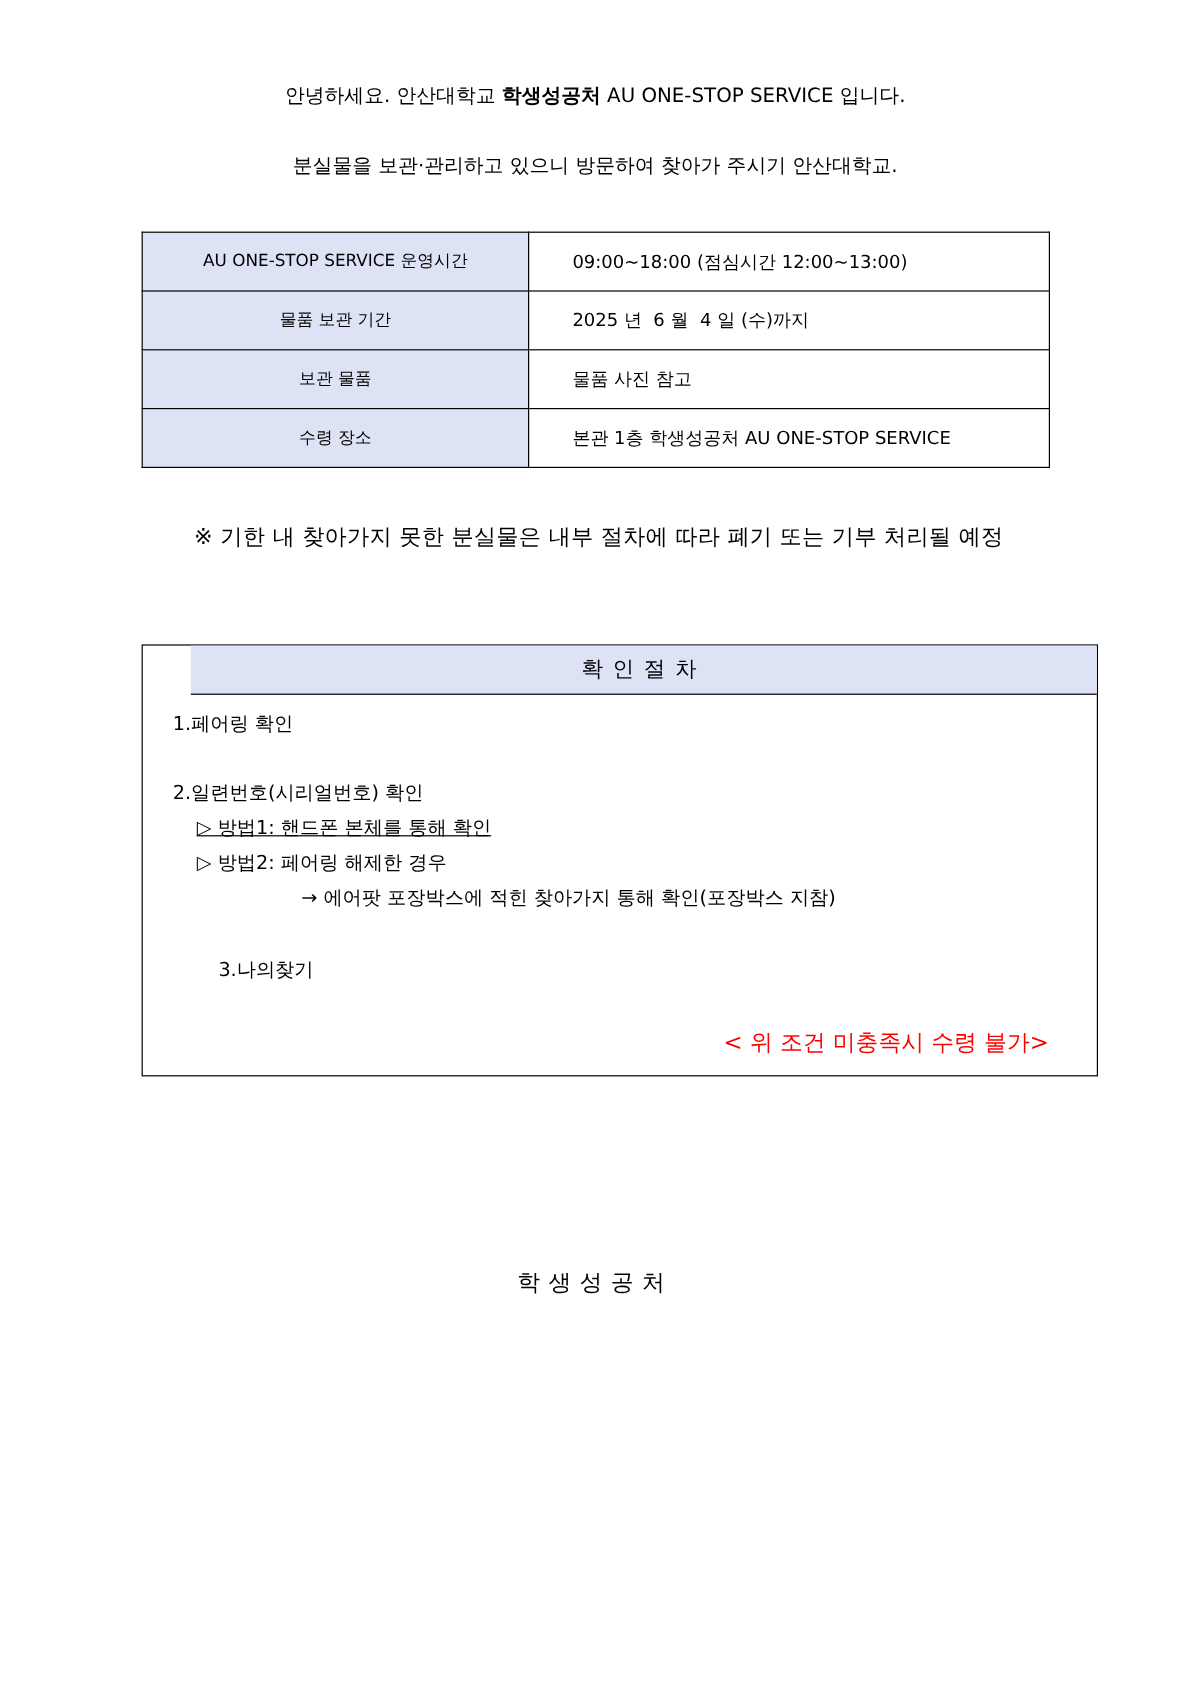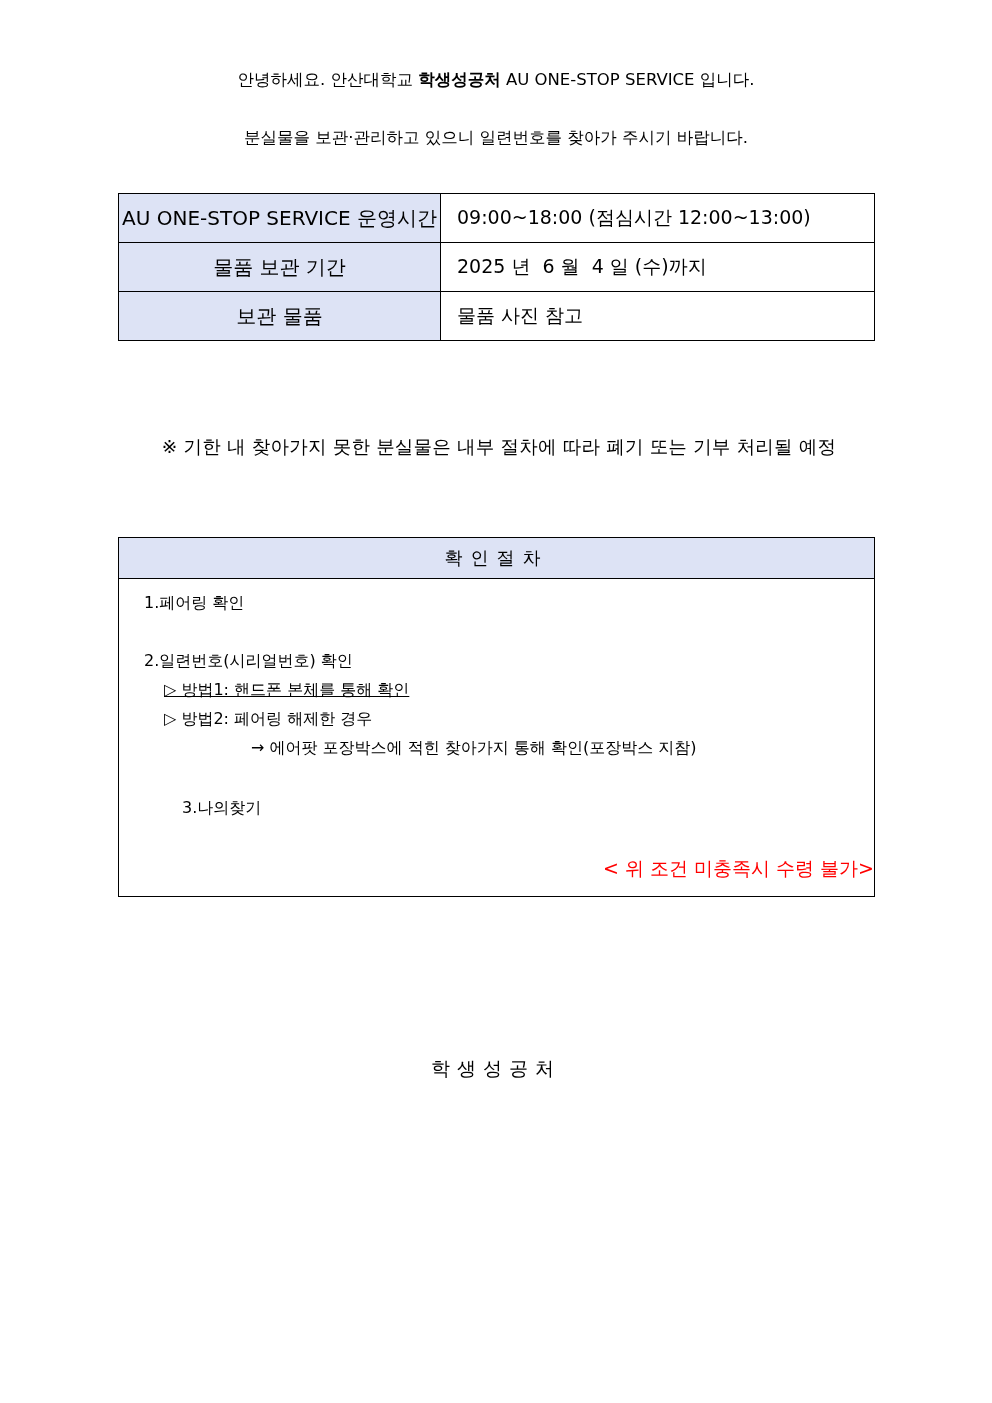--- a/index.html
+++ b/index.html
@@ -39,25 +39,25 @@
       border: 1.3px solid #000000;
       height: 48px;
       padding: 0;
       font-size: 16px;
       white-space: nowrap;
     }
     .info-table td.label {
       width: 321px;
       background: #dde3f5;
       text-align: center;
-      font-size: 20px;
+      font-size: 14px;
     }
     .info-table td.value {
-      padding-left: 16px;
-      font-size: 19px;
+      padding-left: 36px;
+      font-size: 15px;
     }
 
     .notice {
       position: absolute;
       left: 0;
       width: 998px;
       top: 434px;
       text-align: center;
       font-size: 18.5px;
       white-space: nowrap;
@@ -65,20 +65,21 @@
     }
 
     
     .proc-box {
       position: absolute;
       left: 118px;
       top: 537px;
       width: 755px;
       height: 358px;
       border: 1.3px solid #000000;
+      padding-left: 40px;
     }
     .proc-header {
       height: 40px;
       background: #dde3f5;
       border-bottom: 1.3px solid #000000;
       text-align: center;
       line-height: 40px;
       font-size: 18px;
       letter-spacing: 8px;
     }
@@ -115,35 +116,39 @@
       white-space: nowrap;
     }
   </style>
 </head>
 <body>
 
 <div class="line intro-1">
   <span>안녕하세요. 안산대학교 </span><span class="bold">학생성공처</span><span> AU ONE-STOP SERVICE 입니다.</span>
 </div>
 
-<div class="line intro-2">분실물을 보관·관리하고 있으니 일련번호를 찾아가 주시기 바랍니다.</div>
+<div class="line intro-2">분실물을 보관·관리하고 있으니 방문하여 찾아가 주시기 안산대학교.</div>
 
 <table class="info-table">
   <tbody>
       <tr>
     <td class="label">AU ONE-STOP SERVICE 운영시간</td>
     <td class="value">09:00~18:00 (점심시간 12:00~13:00)</td>
   </tr>
   <tr>
     <td class="label">물품 보관 기간</td>
     <td class="value" style="white-space: pre;">2025 년  6 월  4 일 (수)까지</td>
   </tr>
   <tr>
     <td class="label">보관 물품</td>
     <td class="value">물품 사진 참고</td>
+  </tr>
+  <tr>
+    <td class="label">수령 장소</td>
+    <td class="value">본관 1층 학생성공처 AU ONE-STOP SERVICE</td>
   </tr>
 </tbody>
   </table>
 
 <div class="notice">※ 기한 내 찾아가지 못한 분실물은 내부 절차에 따라 폐기 또는 기부 처리될 예정</div>
 
 <div class="proc-box">
   <div class="proc-header">확인절차</div>
   <div class="proc-item p1">1.페어링 확인</div>
   <div class="proc-item p2">2.일련번호(시리얼번호) 확인</div>

